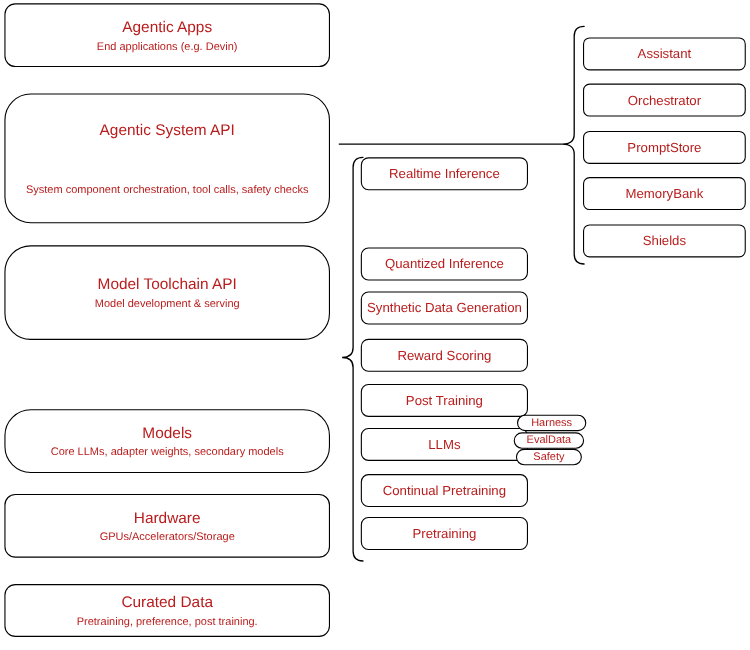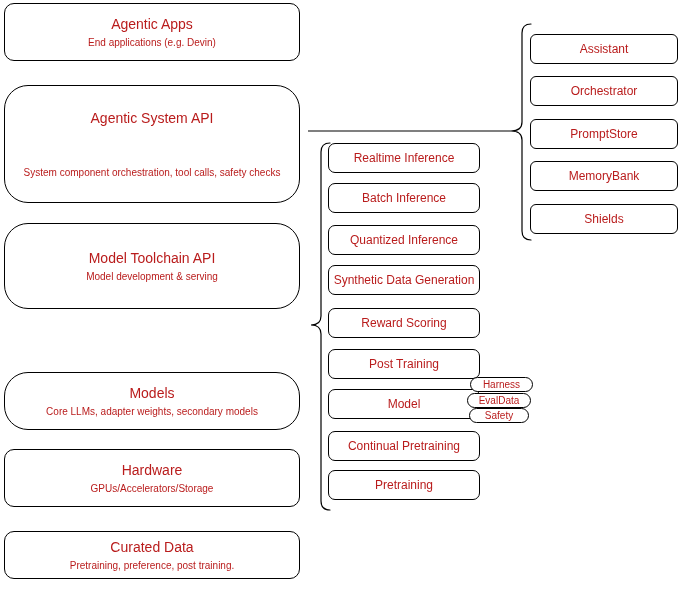--- a/index.html
+++ b/index.html
@@ -102,37 +102,34 @@
     <div class="subtitle">GPUs/Accelerators/Storage</div>
   </div>
   <div class="box lbox b5">
     <div class="title">Curated Data</div>
     <div class="subtitle">Pretraining, preference, post training.</div>
   </div>
 
   <div class="box mbox m0">
       <span>Realtime Inference</span>
     </div>
-  <div class="box mbox m1">
-      <span>Batch Inference</span>
-    </div>
   <div class="box mbox m2">
       <span>Quantized Inference</span>
     </div>
   <div class="box mbox m3">
       <span>Synthetic Data Generation</span>
     </div>
   <div class="box mbox m4">
       <span>Reward Scoring</span>
     </div>
   <div class="box mbox m5">
       <span>Post Training</span>
     </div>
   <div class="box mbox m6">
-      <span>Model</span>
+      <span>LLMs</span>
     </div>
   <div class="box mbox m7">
       <span>Continual Pretraining</span>
     </div>
   <div class="box mbox m8">
       <span>Pretraining</span>
     </div>
 
   <div class="pill p0">
       <span>Harness</span>

